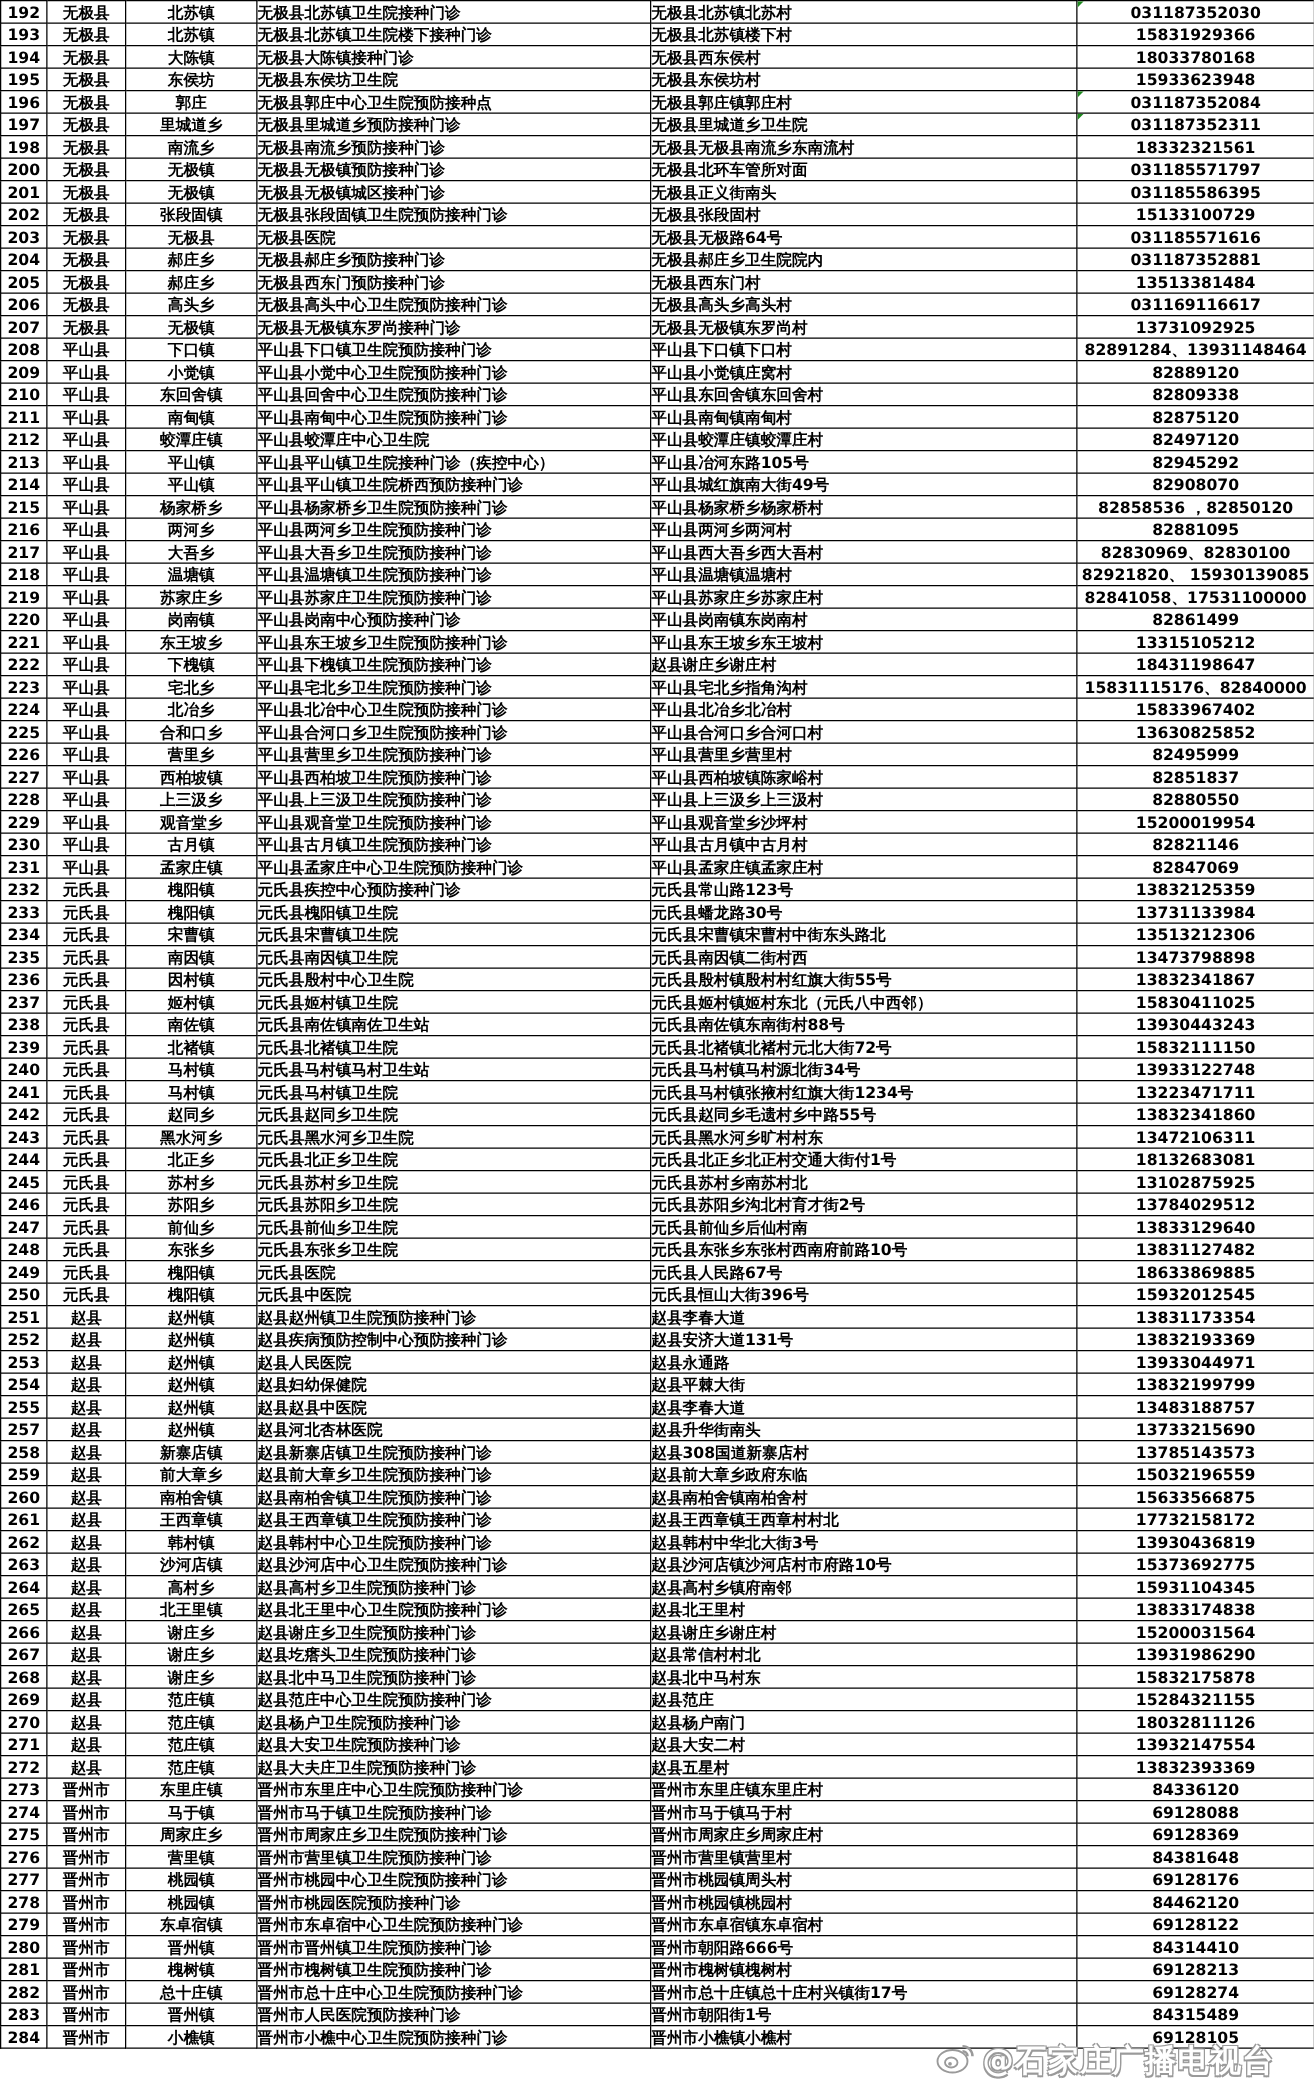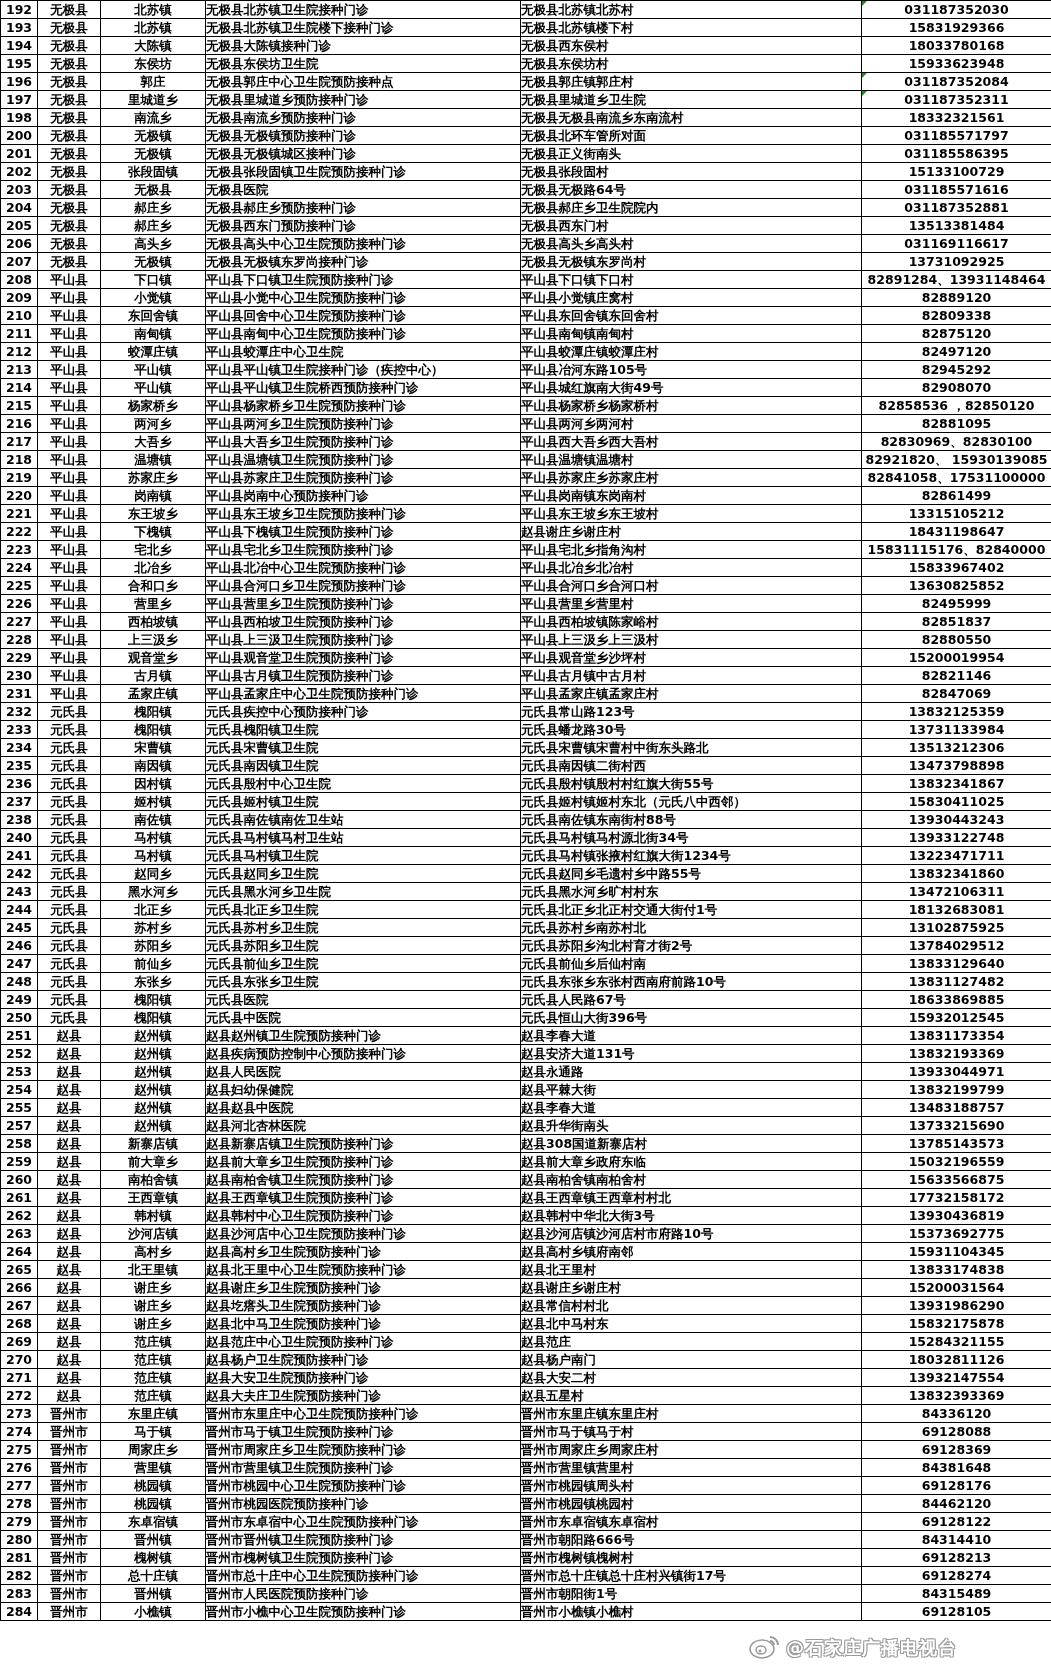--- a/index.html
+++ b/index.html
@@ -11,21 +11,21 @@
                    padding: 0; font-size: 12.5px; white-space: nowrap; overflow: hidden;
                    position: relative; }
   td.c-no, td.c-county, td.c-town, td.c-phone { text-align: center; }
   td.c-clinic { text-align: left; padding-left: 3px; }
   td.c-address { text-align: left; padding-left: 4px; }
   td.c-no, td.c-phone { font-size: 12px; }
   .tri { position: absolute; left: 0; top: 0; width: 0; height: 0;
          border-top: 5px solid #1f8a1f; border-right: 5px solid transparent; }
   .watermark { position: absolute; left: 748px; top: 1633px; height: 30px;
                display: flex; align-items: center; gap: 4px; pointer-events: none; }
-  .watermark .wm-text { font-size: 18px; color: #ffffff; font-weight: bold;
+  .watermark .wm-text { font-size: 25px; color: #ffffff; font-weight: bold;
                letter-spacing: 1px;
                text-shadow: -1px -1px 0 #9a9a9a, 1px -1px 0 #9a9a9a, -1px 1px 0 #9a9a9a, 1px 1px 0 #9a9a9a; }
 </style>
 </head>
 <body>
 
 <table class="sheet">
   <colgroup>
     <col style="width:37px">
     <col style="width:63px">
@@ -395,20 +395,28 @@
         <td class="c-address"><span>元氏县姬村镇姬村东北（元氏八中西邻）</span></td>
         <td class="c-phone"><span>15830411025</span></td>
       </tr>
       <tr>
         <td class="c-no"><span>238</span></td>
         <td class="c-county"><span>元氏县</span></td>
         <td class="c-town"><span>南佐镇</span></td>
         <td class="c-clinic"><span>元氏县南佐镇南佐卫生站</span></td>
         <td class="c-address"><span>元氏县南佐镇东南街村88号</span></td>
         <td class="c-phone"><span>13930443243</span></td>
+      </tr>
+      <tr>
+        <td class="c-no"><span>239</span></td>
+        <td class="c-county"><span>元氏县</span></td>
+        <td class="c-town"><span>北褚镇</span></td>
+        <td class="c-clinic"><span>元氏县北褚镇卫生院</span></td>
+        <td class="c-address"><span>元氏县北褚镇北褚村元北大街72号</span></td>
+        <td class="c-phone"><span>15832111150</span></td>
       </tr>
       <tr>
         <td class="c-no"><span>240</span></td>
         <td class="c-county"><span>元氏县</span></td>
         <td class="c-town"><span>马村镇</span></td>
         <td class="c-clinic"><span>元氏县马村镇马村卫生站</span></td>
         <td class="c-address"><span>元氏县马村镇马村源北街34号</span></td>
         <td class="c-phone"><span>13933122748</span></td>
       </tr>
       <tr>

